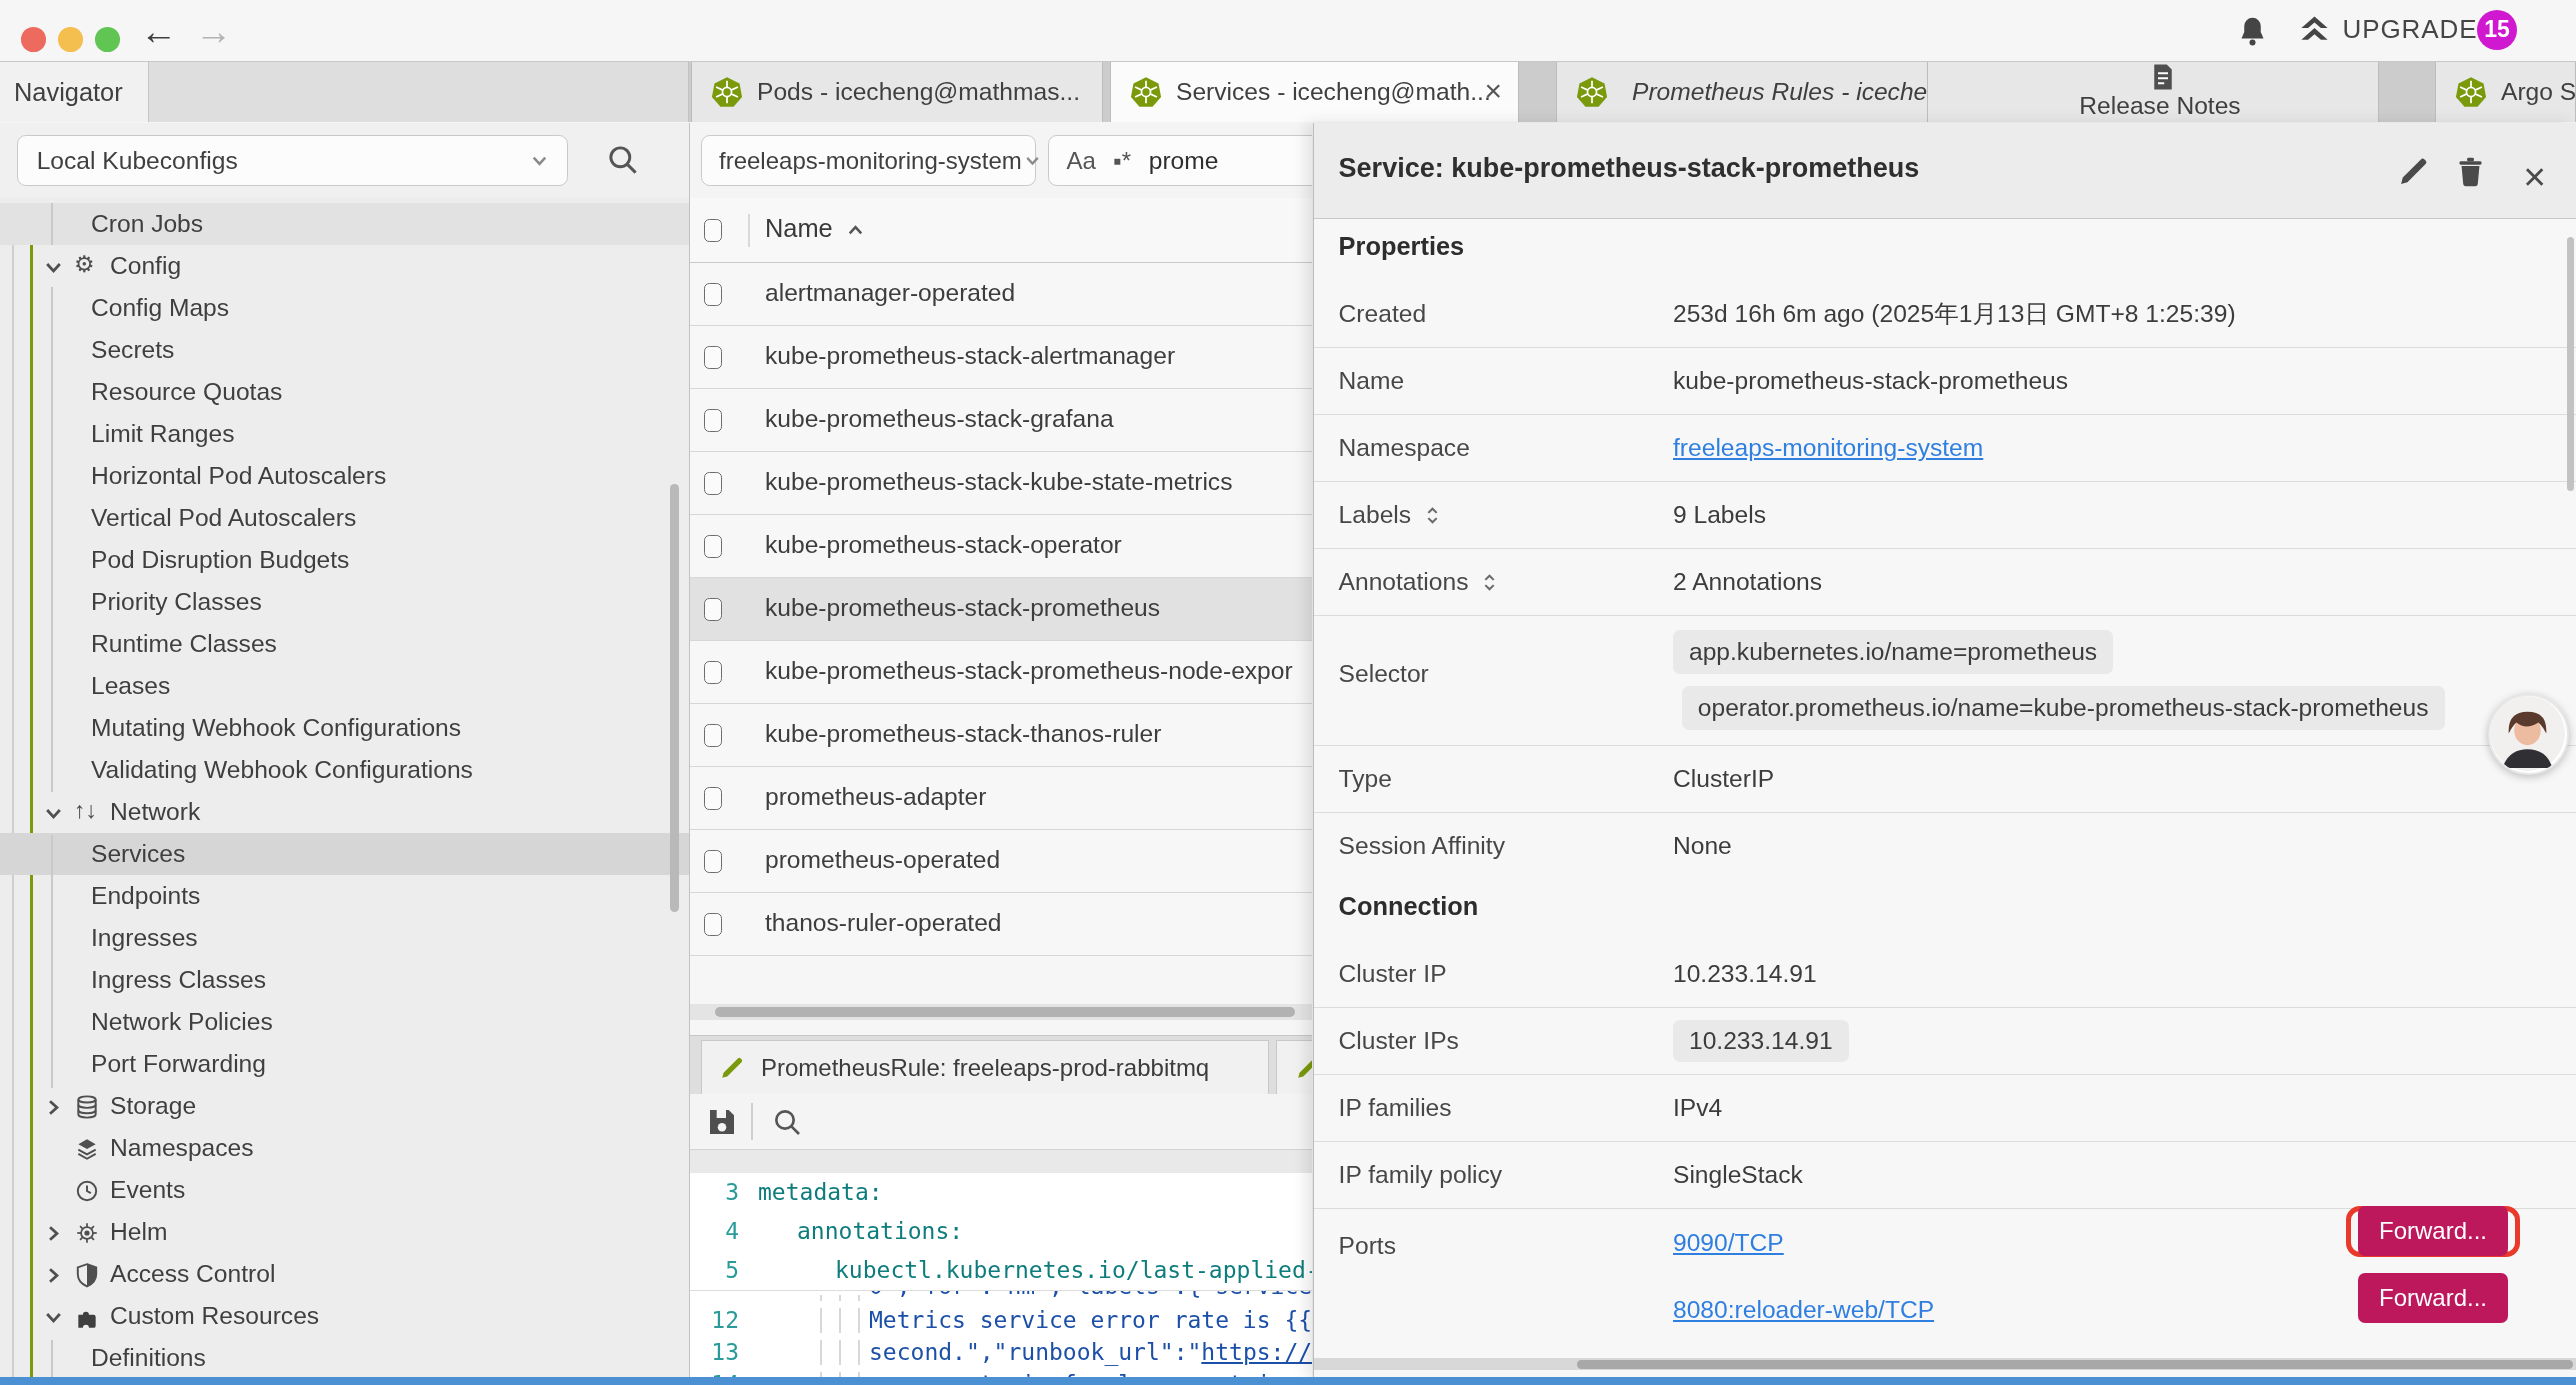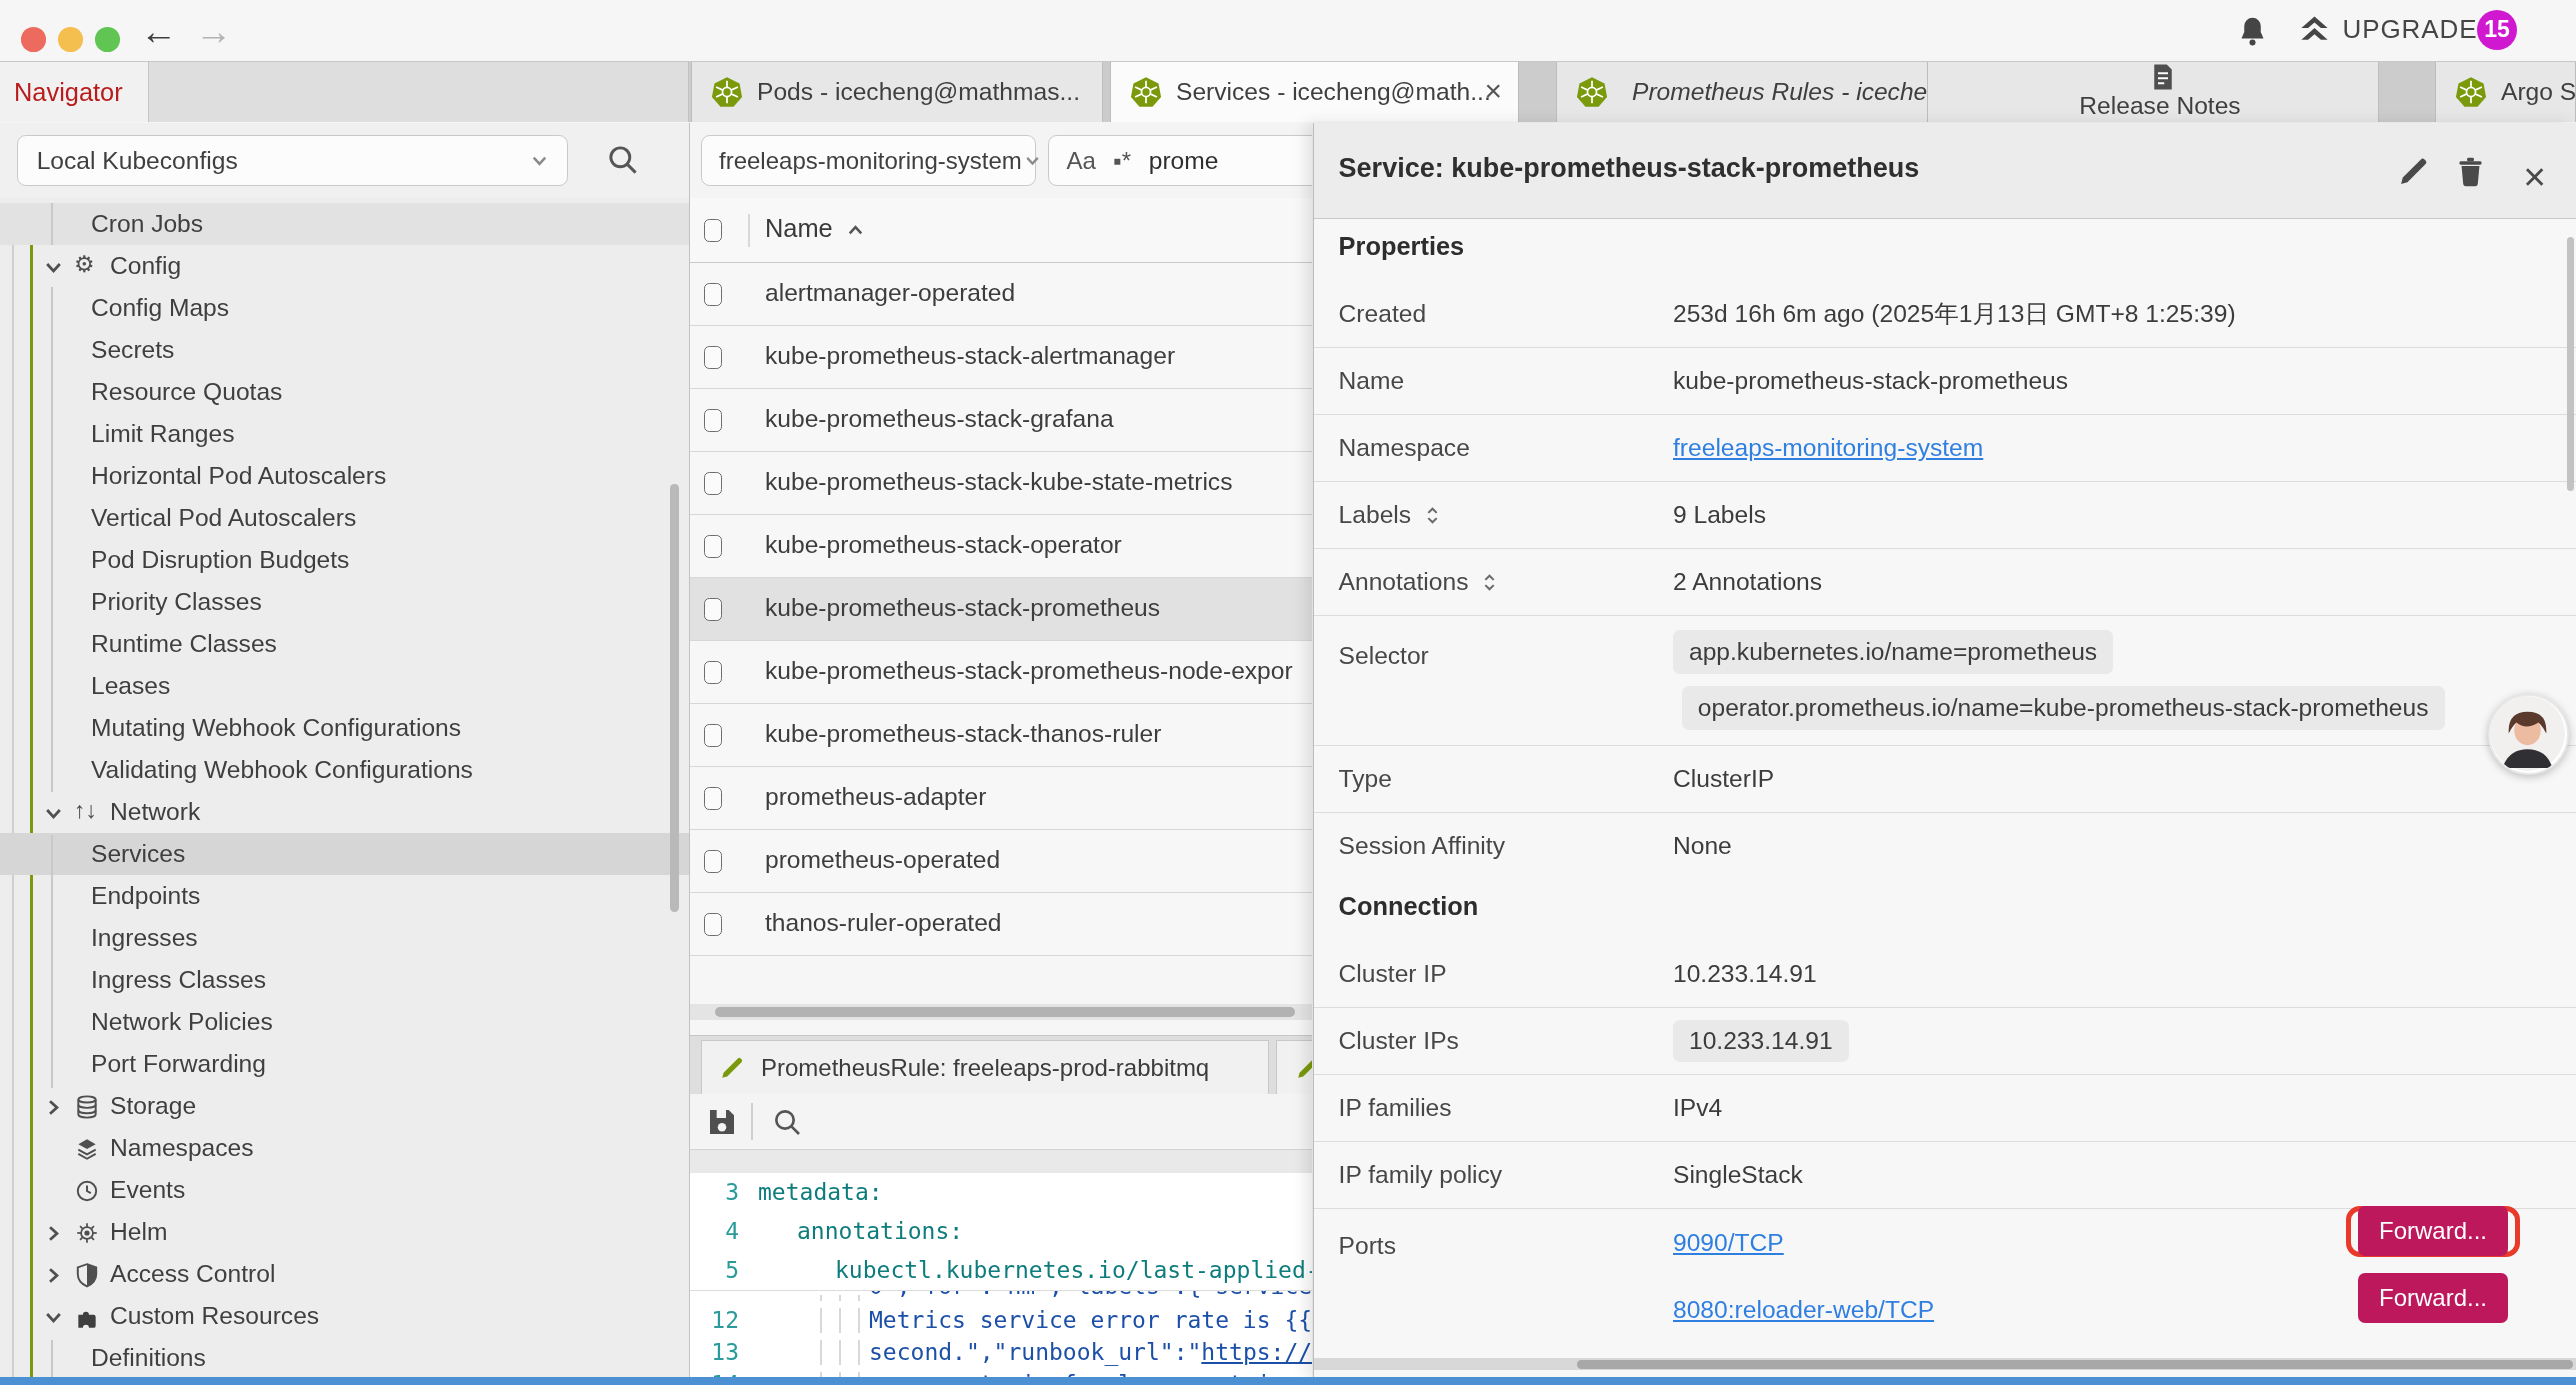--- a/index.html
+++ b/index.html
@@ -14,21 +14,21 @@
   #bell{position:absolute;left:2236px;top:15px;}
   #upgrade{position:absolute;left:2297px;top:12.3px;display:flex;align-items:center;gap:10.5px;color:#454545;}
   #upgrade .up-label{font-size:26px;letter-spacing:0.9px;}
   #badge{position:absolute;left:2477px;top:9.6px;width:40px;height:40px;border-radius:50%;background:#d018d0;color:#fff;
          font-size:23px;font-weight:bold;display:flex;align-items:center;justify-content:center;}
   
   #tabrow{position:absolute;left:0;top:62px;width:2576px;height:60px;background:#cccccc;}
   #navzone{position:absolute;left:0;top:0;width:689px;height:60px;background:#dedede;border-right:1.8px solid #c2c2c2;box-sizing:border-box;}
   #navigator-tab{position:absolute;left:0;top:0;width:149px;height:60px;background:#f1f1f1;border-right:1.8px solid #c6c6c6;
                  display:flex;align-items:center;box-sizing:border-box;}
-  #navigator-tab span{margin-left:14px;font-size:25.4px;color:#b91c1c;}
+  #navigator-tab span{margin-left:14px;font-size:25.4px;color:#404040;}
   .tab{position:absolute;top:0;height:60px;background:#e7e7e7;border-left:0.9px solid #bdbdbd;border-right:0.9px solid #bdbdbd;
        display:flex;align-items:center;box-sizing:border-box;overflow:hidden;}
   .tab.active{background:#fbfbfb;}
   .tab .icon{margin-left:19px;flex:0 0 auto;}
   .tab-label{margin-left:14px;font-size:24.6px;color:#3f3f3f;white-space:nowrap;}
   .tab-label.italic{font-style:italic;margin-left:24px;}
   .tab-close{position:absolute;right:16px;top:12.3px;font-size:30px;color:#555;}
   
   #sidebar{position:absolute;left:0;top:123px;width:689px;height:1256px;background:#ededed;overflow:hidden;}
   #sidebar-search{position:absolute;left:0;top:0;width:689px;height:75px;background:#f0f0f0;}
@@ -108,21 +108,21 @@
   #detail-rows{position:absolute;left:0;top:96px;width:1262px;height:1135px;overflow:hidden;}
   .dheading{height:61px;display:flex;align-items:center;}
   .dheading span{margin-left:24.6px;margin-bottom:7px;font-size:25.4px;font-weight:bold;color:#2d2d2d;}
   .drow{display:flex;align-items:center;min-height:67px;box-sizing:border-box;}
   .drow.bordered{border-top:1.8px solid #dcdcdc;}
   .dlabel{flex:0 0 359px;padding-left:24.6px;font-size:24.6px;color:#474747;display:flex;align-items:center;gap:10.5px;box-sizing:border-box;}
   .dvalue{flex:1;font-size:24.6px;color:#3c3c3c;display:flex;align-items:center;}
   .vlink{color:#2f7fe0;text-decoration:underline;}
   .vchip{background:#e9e9e9;border-radius:7px;padding:7px 16px;}
   .drow.chips{height:130px;align-items:flex-start;}
-  .drow.chips .dlabel{margin-top:26px;}
+  .drow.chips .dlabel{margin-top:44px;}
   .chip-list{flex:1;display:flex;flex-direction:column;align-items:flex-start;gap:12.3px;margin-top:14px;}
   .chip{background:#e9e9e9;border-radius:7px;padding:8px 16px;font-size:24.6px;color:#3c3c3c;white-space:nowrap;}
   .chip:nth-child(2){margin-left:8.8px;}
   .drow.ports{height:149px;align-items:flex-start;}
   .drow.ports .dlabel{margin-top:23px;}
   .port-list{flex:1;display:flex;flex-direction:column;}
   .port-entry{position:relative;height:67px;display:flex;align-items:center;}
   .port-link{font-size:24.6px;color:#2f7fe0;text-decoration:underline;}
   .btn-wrap{position:absolute;right:68px;top:8.8px;}
   .fwd-btn{position:relative;background:#be185d;color:#fff;font-size:24px;border-radius:7px;padding:11.4px 21px;white-space:nowrap;}

